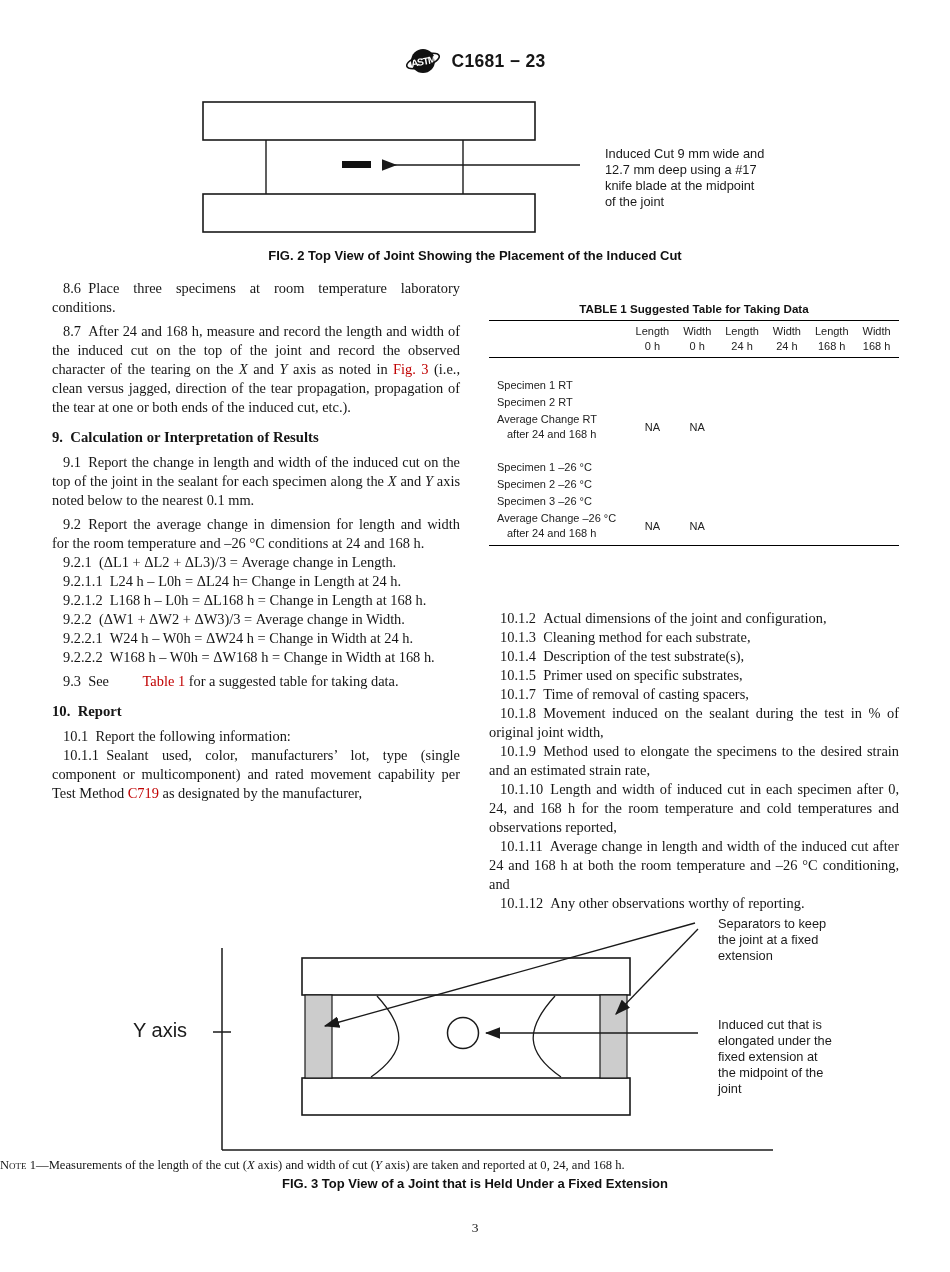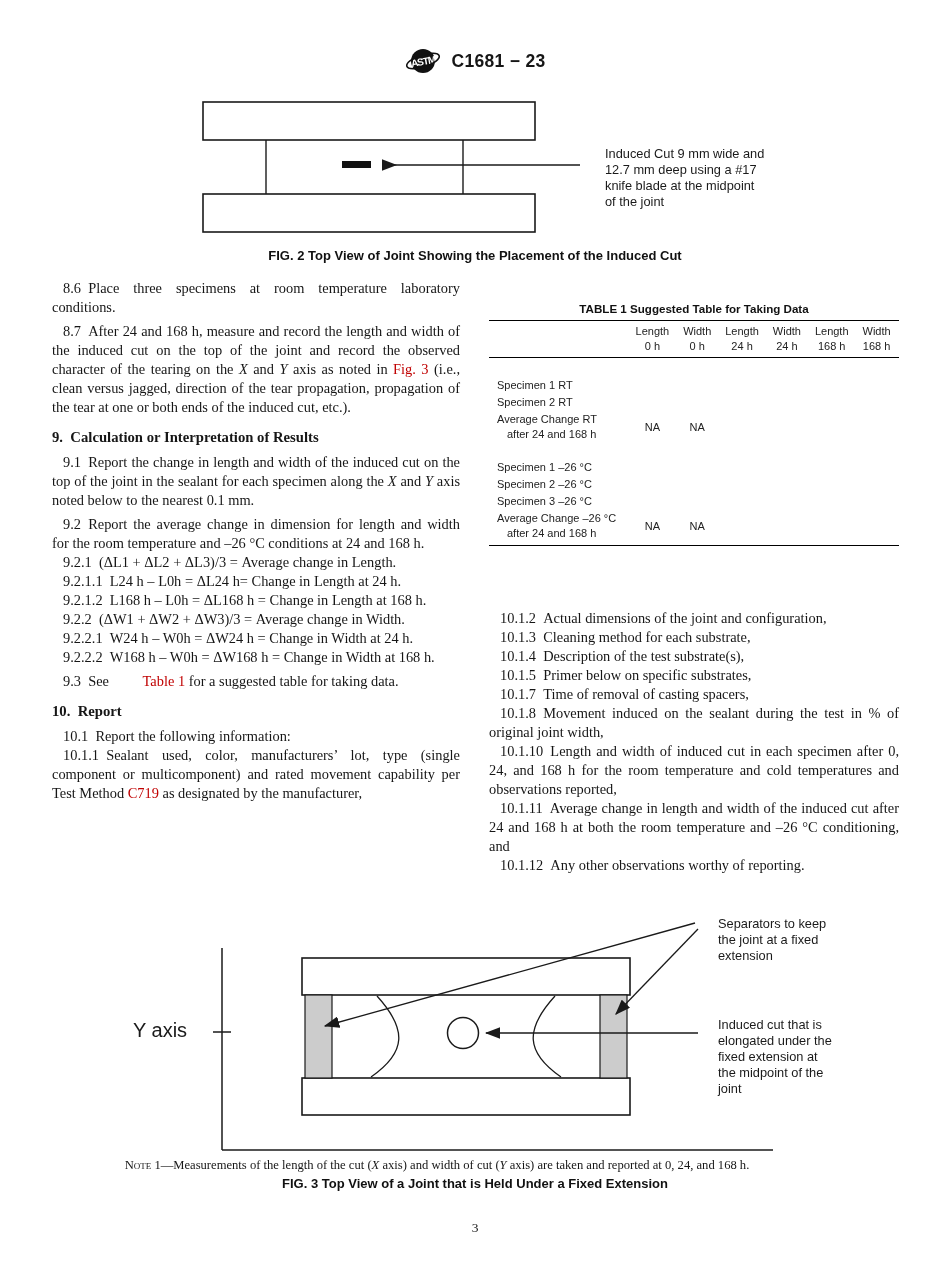--- a/index.html
+++ b/index.html
@@ -34,21 +34,21 @@
   table.t1 thead th{font-weight:normal;text-align:center;white-space:pre-line;
                     padding:3px 0 3px 0;border-bottom:0.9px solid #000;}
   table.t1 th.lbl,table.t1 td.lbl{width:133px;text-align:left;padding-left:8px;}
   table.t1 td.val{text-align:center;}
   table.t1 tbody tr:first-child td{padding-top:20px;}
   table.t1 tbody tr:last-child td{padding-bottom:4px;}
   table.t1 .sub{padding-left:10px;}
   table.t1 tr.spacer td{height:14px;}
   
   .yaxis{font-family:"Liberation Sans",sans-serif;font-size:20px;color:#1a1a1a;}
-  .note{left:15px;width:844px;text-align:center;font-size:12.6px;color:#161616;}
+  .note{left:0;width:844px;font-size:12.6px;color:#161616;}
   .pagenum{left:0;width:950px;text-align:center;font-size:13.5px;}
 </style>
 </head>
 <body>
 
 <div class="abs hdr">
   <span>
     <svg width="36" height="30" viewBox="0 0 36 30">
       <circle cx="18" cy="15" r="12" fill="#111"></circle>
       <text x="18" y="19" text-anchor="middle" font-size="10" font-weight="bold" fill="#fff" font-family="Liberation Sans, sans-serif" letter-spacing="-1" transform="rotate(-10 18 15)">ASTM</text>
@@ -183,23 +183,24 @@
             <td class="val"></td>
             <td class="val"></td>
           </tr>
         </tbody>
     </table>
   </div>
   <div class="col" style="width:410px;margin-top:63px;">
     <p class="para"><span class="s-t">10.1.2 Actual dimensions of the joint and configuration,</span></p>
     <p class="para"><span class="s-t">10.1.3 Cleaning method for each substrate,</span></p>
     <p class="para"><span class="s-t">10.1.4 Description of the test substrate(s),</span></p>
-    <p class="para"><span class="s-t">10.1.5 Primer below on specific substrates,</span></p>
+    <p class="para"><span class="s-t">10.1.5 Primer used on specific substrates,</span></p>
     <p class="para"><span class="s-t">10.1.7 Time of removal of casting spacers,</span></p>
     <p class="para"><span class="s-t">10.1.8 Movement induced on the sealant during the test in % of original joint width,</span></p>
+    <p class="para"><span class="s-t">10.1.9 Method used to elongate the specimens to the desired strain and an estimated strain rate,</span></p>
     <p class="para"><span class="s-t">10.1.10 Length and width of induced cut in each specimen after 0, 24, and 168 h for the room temperature and cold temperatures and observations reported,</span></p>
     <p class="para"><span class="s-t">10.1.11 Average change in length and width of the induced cut after 24 and 168 h at both the room temperature and –26 °C conditioning, and</span></p>
     <p class="para"><span class="s-t">10.1.12 Any other observations worthy of reporting.</span></p>
   </div>
 </div>
 
 <svg class="abs" style="left:115px;top:905px;" width="745" height="258" viewBox="0 0 745 258">
   <defs>
     <marker id="ah3" markerWidth="12" markerHeight="9" refX="11" refY="4.5" orient="auto">
       <path d="M0,0 L12,4.5 L0,9 z" fill="#1a1a1a"></path>

